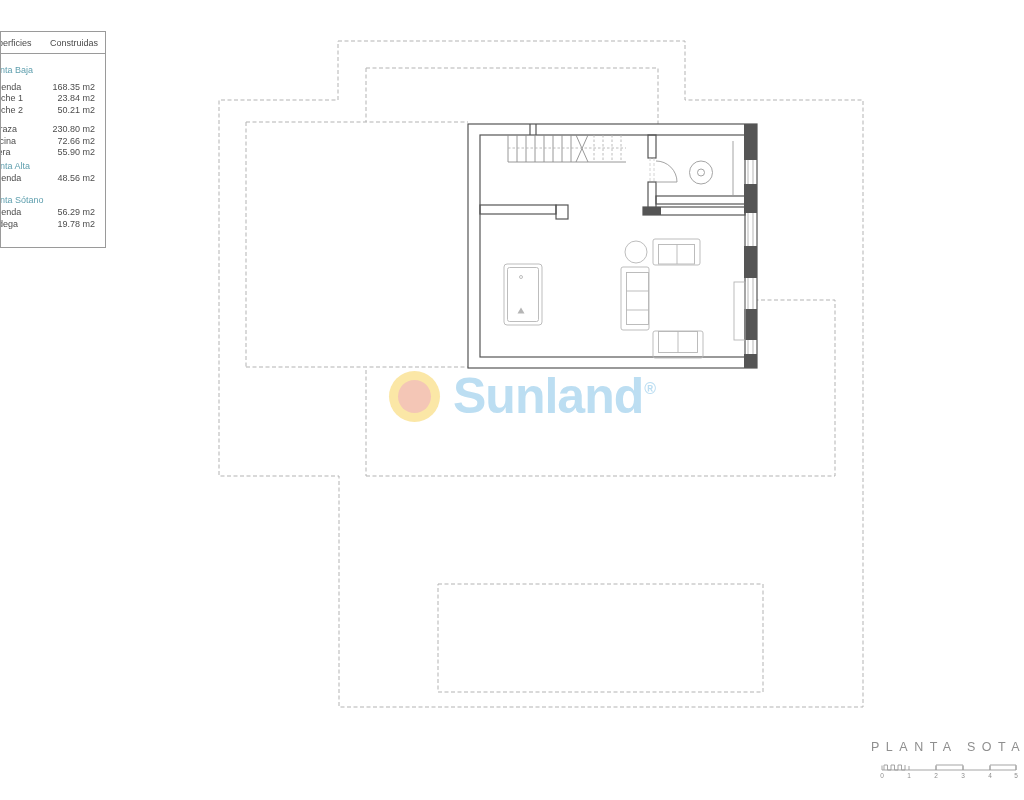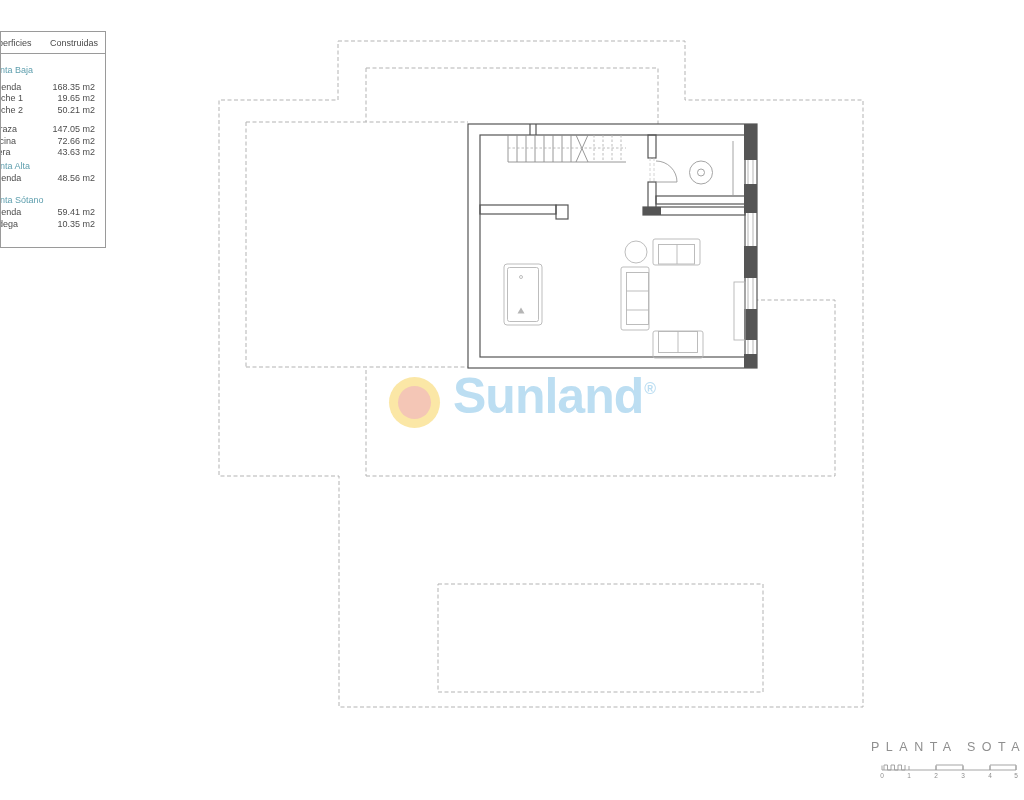--- a/index.html
+++ b/index.html
@@ -34,21 +34,21 @@
   .wallfill{fill:var(--wall);stroke:none;}
   .fix{stroke:#9a9a9a;stroke-width:0.9;fill:none;}
   .stair{stroke:var(--stair);stroke-width:0.9;fill:none;}
   .stairdash{stroke:#b4b4b4;stroke-width:0.9;fill:none;stroke-dasharray:2.5 2;}
   .furn{stroke:var(--furn);stroke-width:0.9;fill:none;}
   .furnfill{fill:var(--furn);stroke:none;}
   .winline{stroke:#9a9a9a;stroke-width:0.7;fill:none;}
   .scalebar{stroke:#9b9b9b;stroke-width:0.9;fill:none;}
   .tick{font-size:6.5px;fill:var(--plan-label);text-anchor:middle;}
   
-  .logo{position:absolute;left:389px;top:371px;display:flex;align-items:center;}
+  .logo{position:absolute;left:389px;top:371px;display:flex;align-items:flex-start;}
   .sun-outer{width:51px;height:51px;border-radius:50%;background:var(--sun-outer);
     display:flex;align-items:center;justify-content:center;}
   .sun-inner{width:33px;height:33px;border-radius:50%;background:var(--sun-inner);}
   .logo-text{color:var(--logo-text);font-weight:bold;font-size:50px;
     letter-spacing:-1px;margin-left:13px;line-height:51px;}
   .logo-reg{font-size:16px;font-weight:bold;color:var(--logo-text);
     position:relative;top:-19px;margin-left:1px;}
   
   .plan-title{position:absolute;left:871px;top:740px;width:160px;
     font-size:12.5px;letter-spacing:6.5px;color:var(--plan-label);white-space:nowrap;}
@@ -64,51 +64,51 @@
       <span>Construidas</span>
     </div>
     <div class="tbl-body">
         <div class="t-heading">Planta Baja</div>
         <div class="t-row" style="margin-top: 5px;">
           <span class="t-label">Vivienda</span>
           <span class="t-value">168.35 m2</span>
         </div>
         <div class="t-row">
           <span class="t-label">Porche 1</span>
-          <span class="t-value">19.65 m2</span>
+          <span class="t-value">23.84 m2</span>
         </div>
         <div class="t-row">
           <span class="t-label">Porche 2</span>
           <span class="t-value">50.21 m2</span>
         </div>
         <div class="t-row" style="margin-top: 8px;">
           <span class="t-label">Terraza</span>
-          <span class="t-value">147.05 m2</span>
+          <span class="t-value">230.80 m2</span>
         </div>
         <div class="t-row">
           <span class="t-label">Piscina</span>
           <span class="t-value">72.66 m2</span>
         </div>
         <div class="t-row">
           <span class="t-label">Acera</span>
-          <span class="t-value">43.63 m2</span>
+          <span class="t-value">55.90 m2</span>
         </div>
         <div class="t-heading" style="margin-top: 1px;">Planta Alta</div>
         <div class="t-row" style="margin-top: 1px;">
           <span class="t-label">Vivienda</span>
           <span class="t-value">48.56 m2</span>
         </div>
         <div class="t-heading" style="margin-top: 9px;">Planta Sótano</div>
         <div class="t-row" style="margin-top: 1px;">
           <span class="t-label">Vivienda</span>
-          <span class="t-value">59.41 m2</span>
+          <span class="t-value">56.29 m2</span>
         </div>
         <div class="t-row">
           <span class="t-label">Bodega</span>
-          <span class="t-value">10.35 m2</span>
+          <span class="t-value">19.78 m2</span>
         </div>
       </div>
   </div>
   <div class="table-left-edge"></div>
 
   <svg class="plan" width="1024" height="800" viewBox="0 0 1024 800">
 
     <g>
       <path class="dash" d="M338,41 H685 V100 H863 V707 H339 V476 H219 V100 H338 Z"></path>
     </g>

